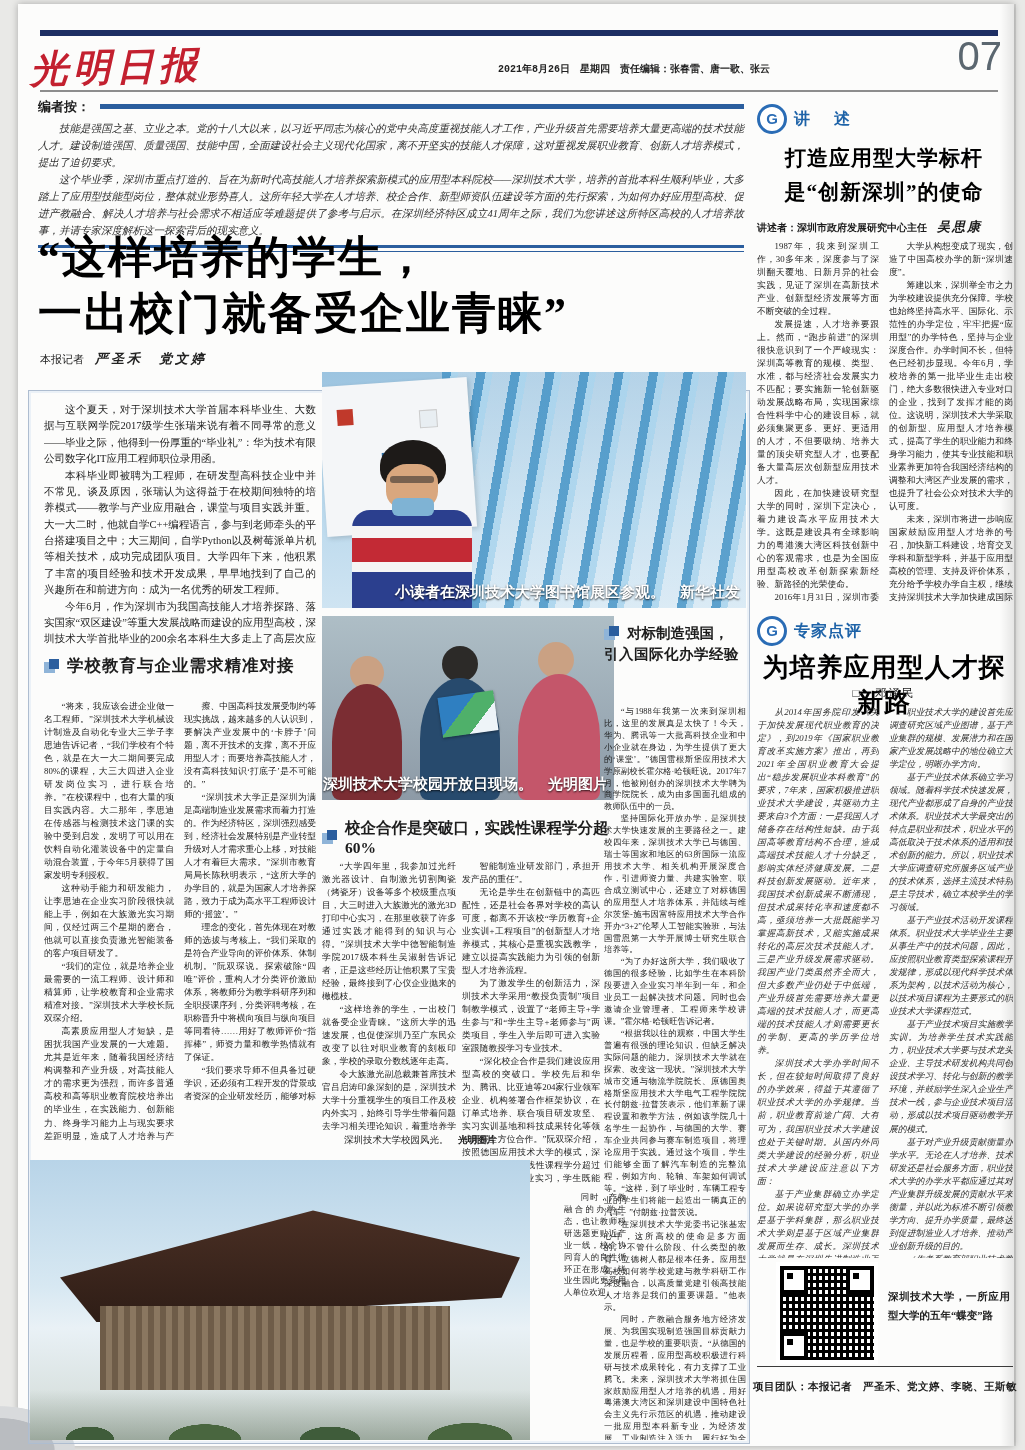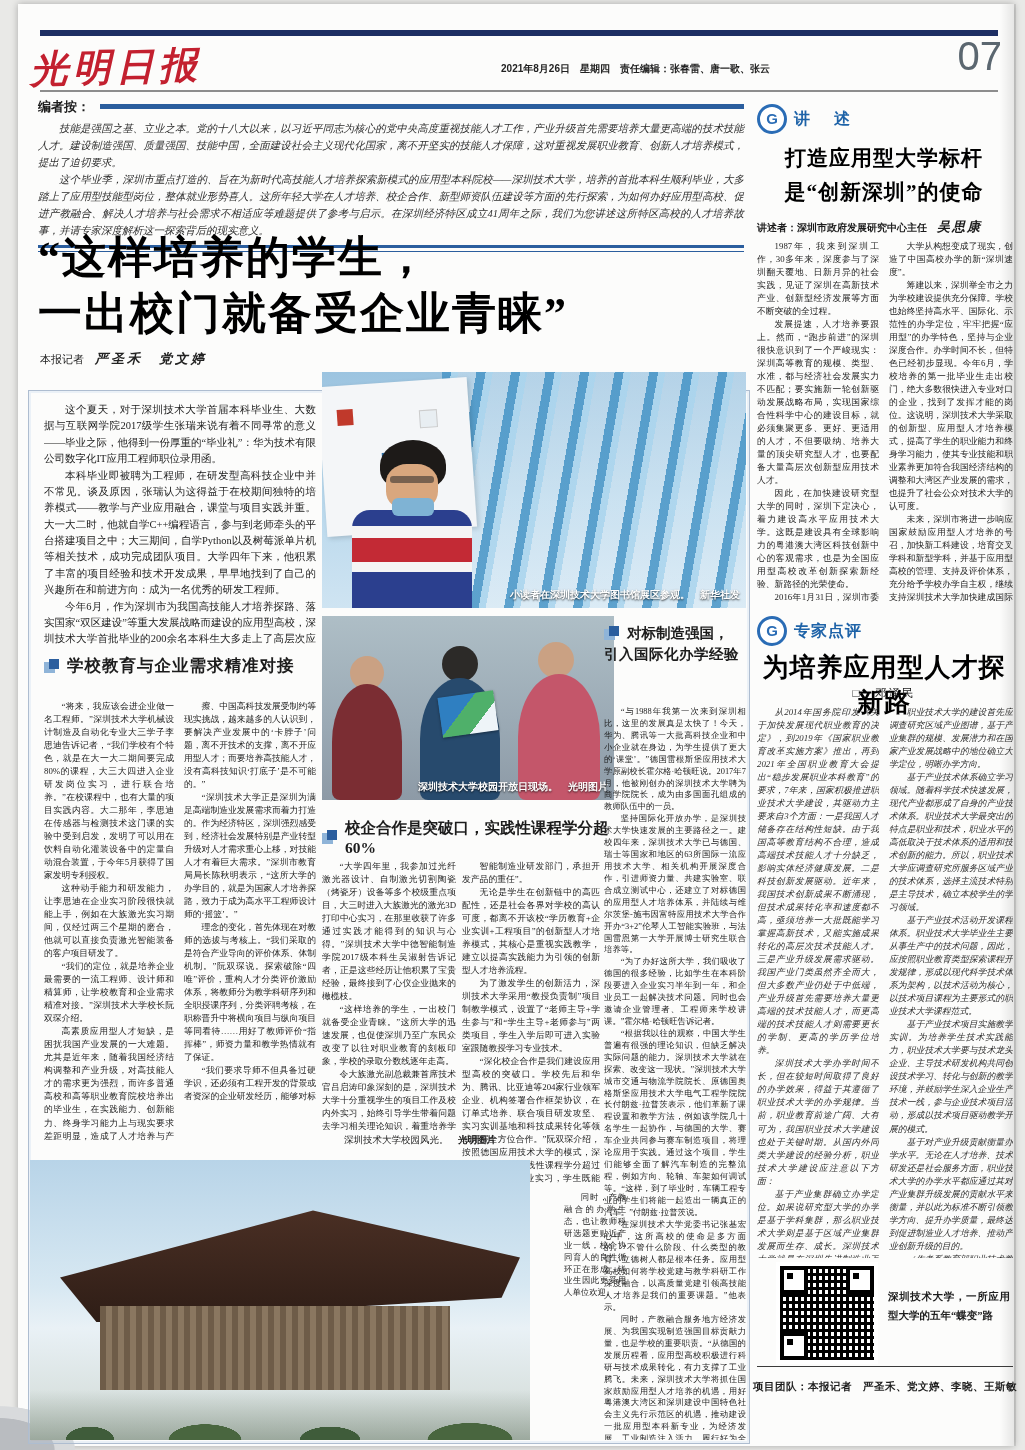--- a/index.html
+++ b/index.html
@@ -40,21 +40,21 @@
   .small .para,.small{font-size:8.8px;line-height:1.48;}
   .tiny .para,.tiny{font-size:8.4px;line-height:1.42;}
   .sec-head{display:flex;align-items:center;gap:8px;font-weight:900;}
   .sq-icon{position:relative;width:15px;height:15px;flex:0 0 15px;}
   .sq-icon i{position:absolute;display:block;}
   .sq-icon .b1{left:0;top:3px;width:11px;height:11px;background:#8fb4d8;}
   .sq-icon .b2{left:5px;top:0;width:10px;height:10px;background:#2b5e9e;}
   .sec-title{font-size:16.5px;letter-spacing:1px;}
   
   .photo{overflow:hidden;}
-  .pcaption{position:absolute;right:6px;bottom:6px;color:#fff;font-size:10px;font-weight:700;
+  .pcaption{position:absolute;right:6px;bottom:6px;color:#fff;font-size:15px;font-weight:700;
             text-shadow:0 1px 2px rgba(0,0,0,.8);}
   .photo1{background:linear-gradient(180deg,#9cc4e0 0%,#b9d8ec 55%,#cfe4f2 100%);}
   .slats{position:absolute;left:120px;top:0;right:0;bottom:0;
          background:repeating-linear-gradient(100deg,rgba(73,150,199,.85) 0 9px,rgba(173,214,238,.9) 9px 16px,rgba(255,255,255,.25) 16px 34px);}
   .board{position:absolute;left:0;top:10px;width:150px;height:150px;background:#f4f6f8;transform:rotate(-4deg);
          box-shadow:2px 2px 5px rgba(0,0,0,.15);}
   .chip{position:absolute;width:16px;height:16px;}
   .kid-hair{position:absolute;left:58px;top:68px;width:66px;height:50px;background:#1d1a18;border-radius:50% 50% 40% 40%;}
   .kid-face{position:absolute;left:64px;top:92px;width:52px;height:46px;background:#d9a77e;border-radius:40%;}
   .kid-glass{position:absolute;left:68px;top:104px;width:44px;height:7px;background:rgba(40,40,40,.55);border-radius:3px;}
@@ -101,21 +101,21 @@
 </head>
 <body>
 
 <div id="page">
   <div class="paper"></div>
   <div class="edge-right"></div>
   <div class="corner-wave"></div>
 
   <div class="abs rule-navy" style="left:40px;top:30px;width:958px;height:6px;"></div>
   <div class="abs masthead" style="left:30px;top:42px;">光明日报</div>
-  <div class="abs dateline" style="left:470px;top:62px;width:300px;">
+  <div class="abs dateline" style="left:470px;top:62px;width:300px;font-family:Liberation Mono, monospace;">
     <span>2021年8月26日　星期四</span>　<span>责任编辑：张春雷、唐一歌、张云</span>
   </div>
   <div class="abs" style="left:790px;top:34px;width:212px;display:flex;align-items:baseline;gap:10px;justify-content:flex-end;">
     <span class="page-num">07</span>
   </div>
   <div class="abs rule-gray" style="left:40px;top:90px;width:958px;height:2px;"></div>
 
   <div class="abs ednote">
     <div style="display:flex;">
       <span class="ednote-label">编者按：</span>

